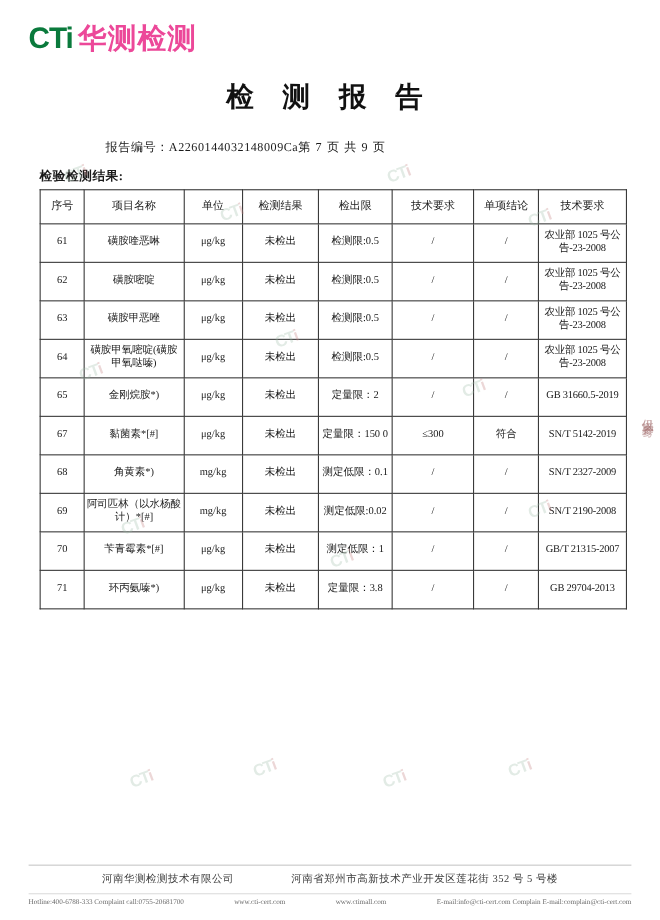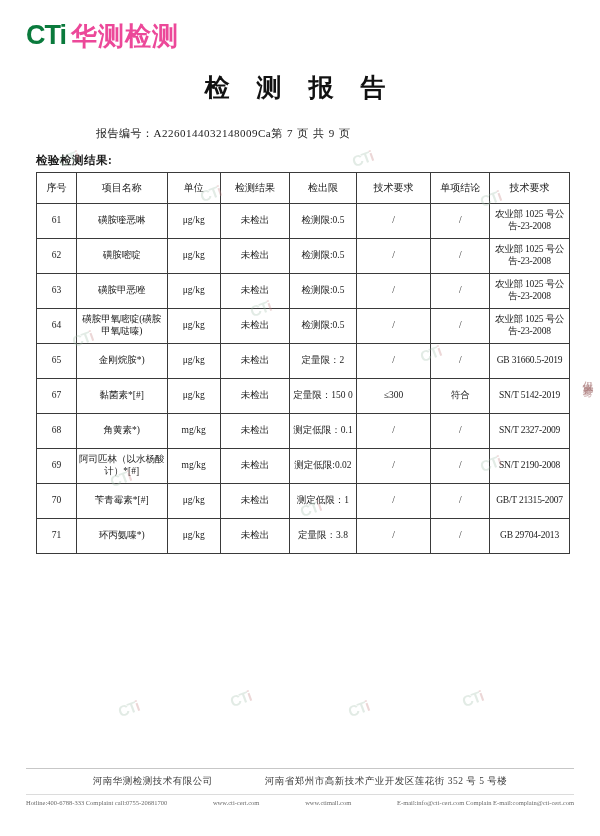--- a/index.html
+++ b/index.html
@@ -52,21 +52,21 @@
     line-height: 1;
   }
 
   
   .doc-title {
     text-align: center;
     font-size: 25px;
     font-weight: bold;
     letter-spacing: 10px;
     margin: 22px 0 0 0;
-    font-family: Liberation Sans, sans-serif;
+    font-family: Liberation Serif, serif;
     color: #111;
   }
 
   
   .meta-row {
     display: flex;
     justify-content: flex-start;
     align-items: baseline;
     margin: 22px 36px 0 96px;
     font-size: 11px;
@@ -164,21 +164,21 @@
     letter-spacing: 1px;
     writing-mode: vertical-rl;
     text-orientation: upright;
   }
 
   
   .footer {
     position: absolute;
     left: 0;
     right: 0;
-    bottom: 18px;
+    bottom: 0;
     padding: 0 26px;
     box-sizing: border-box;
     text-align: center;
   }
   .footer-divider {
     border-top: 1px solid #c7c7c7;
     margin-bottom: 6px;
   }
   .footer-row {
     display: flex;

